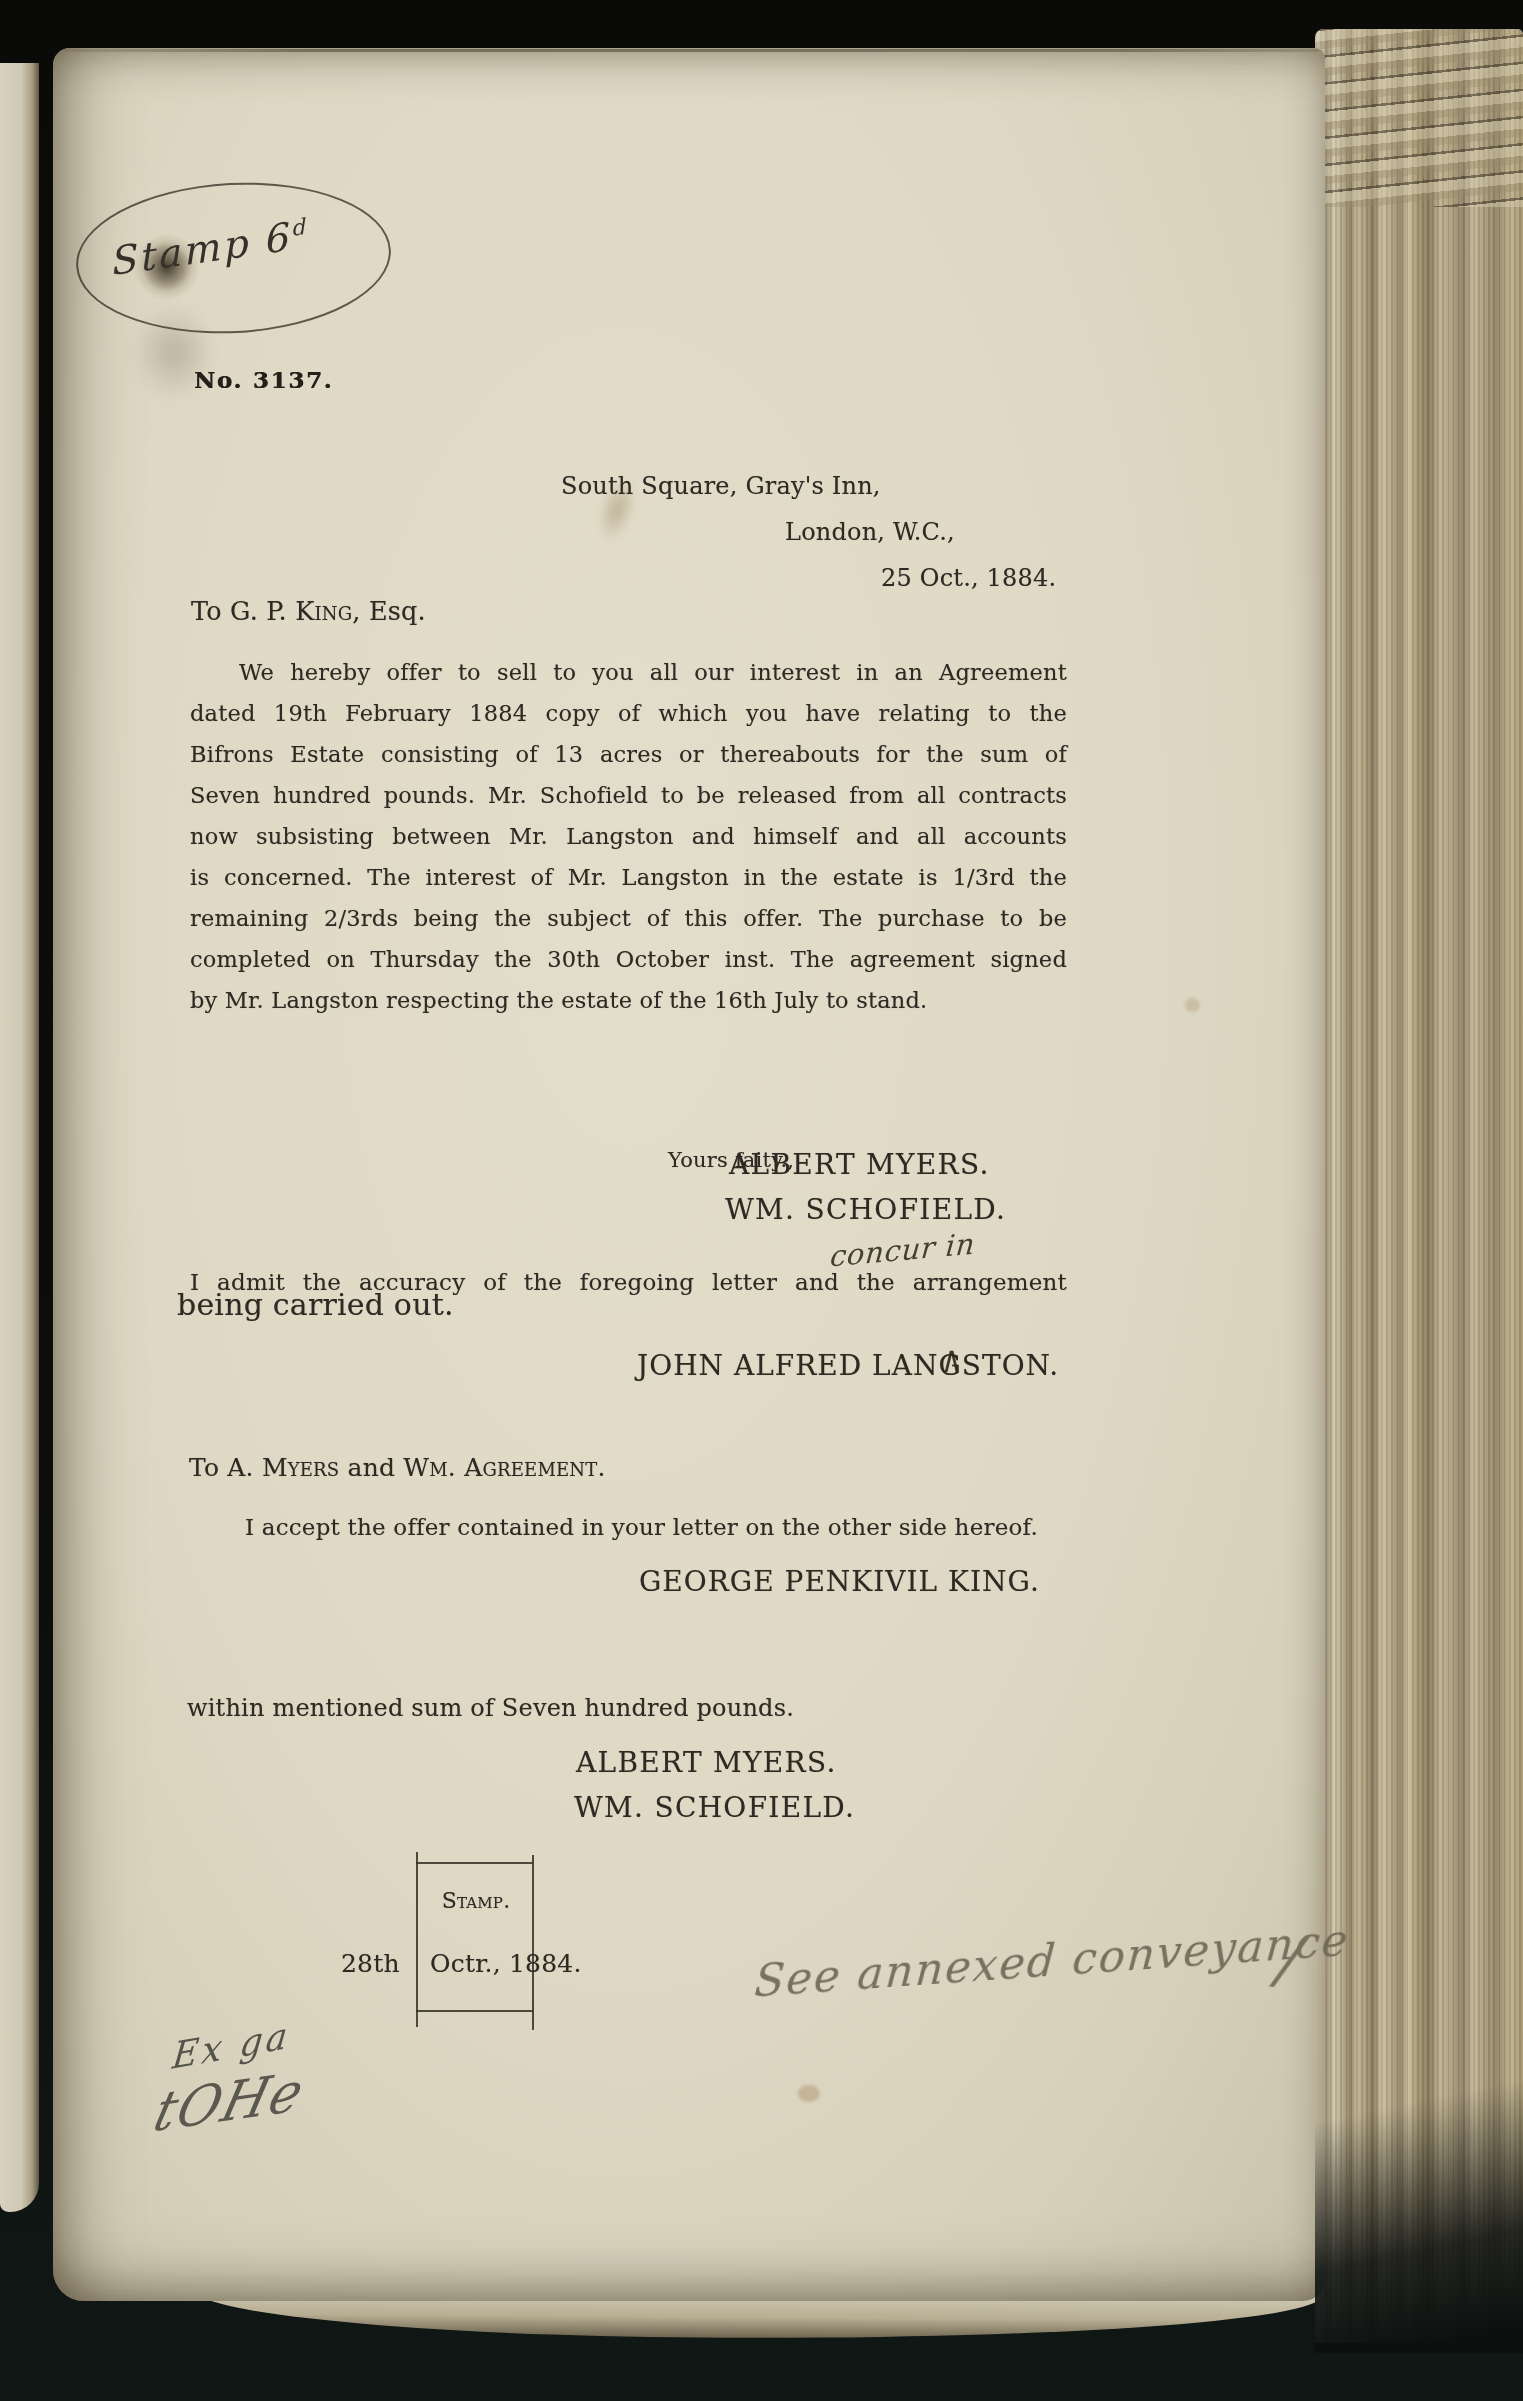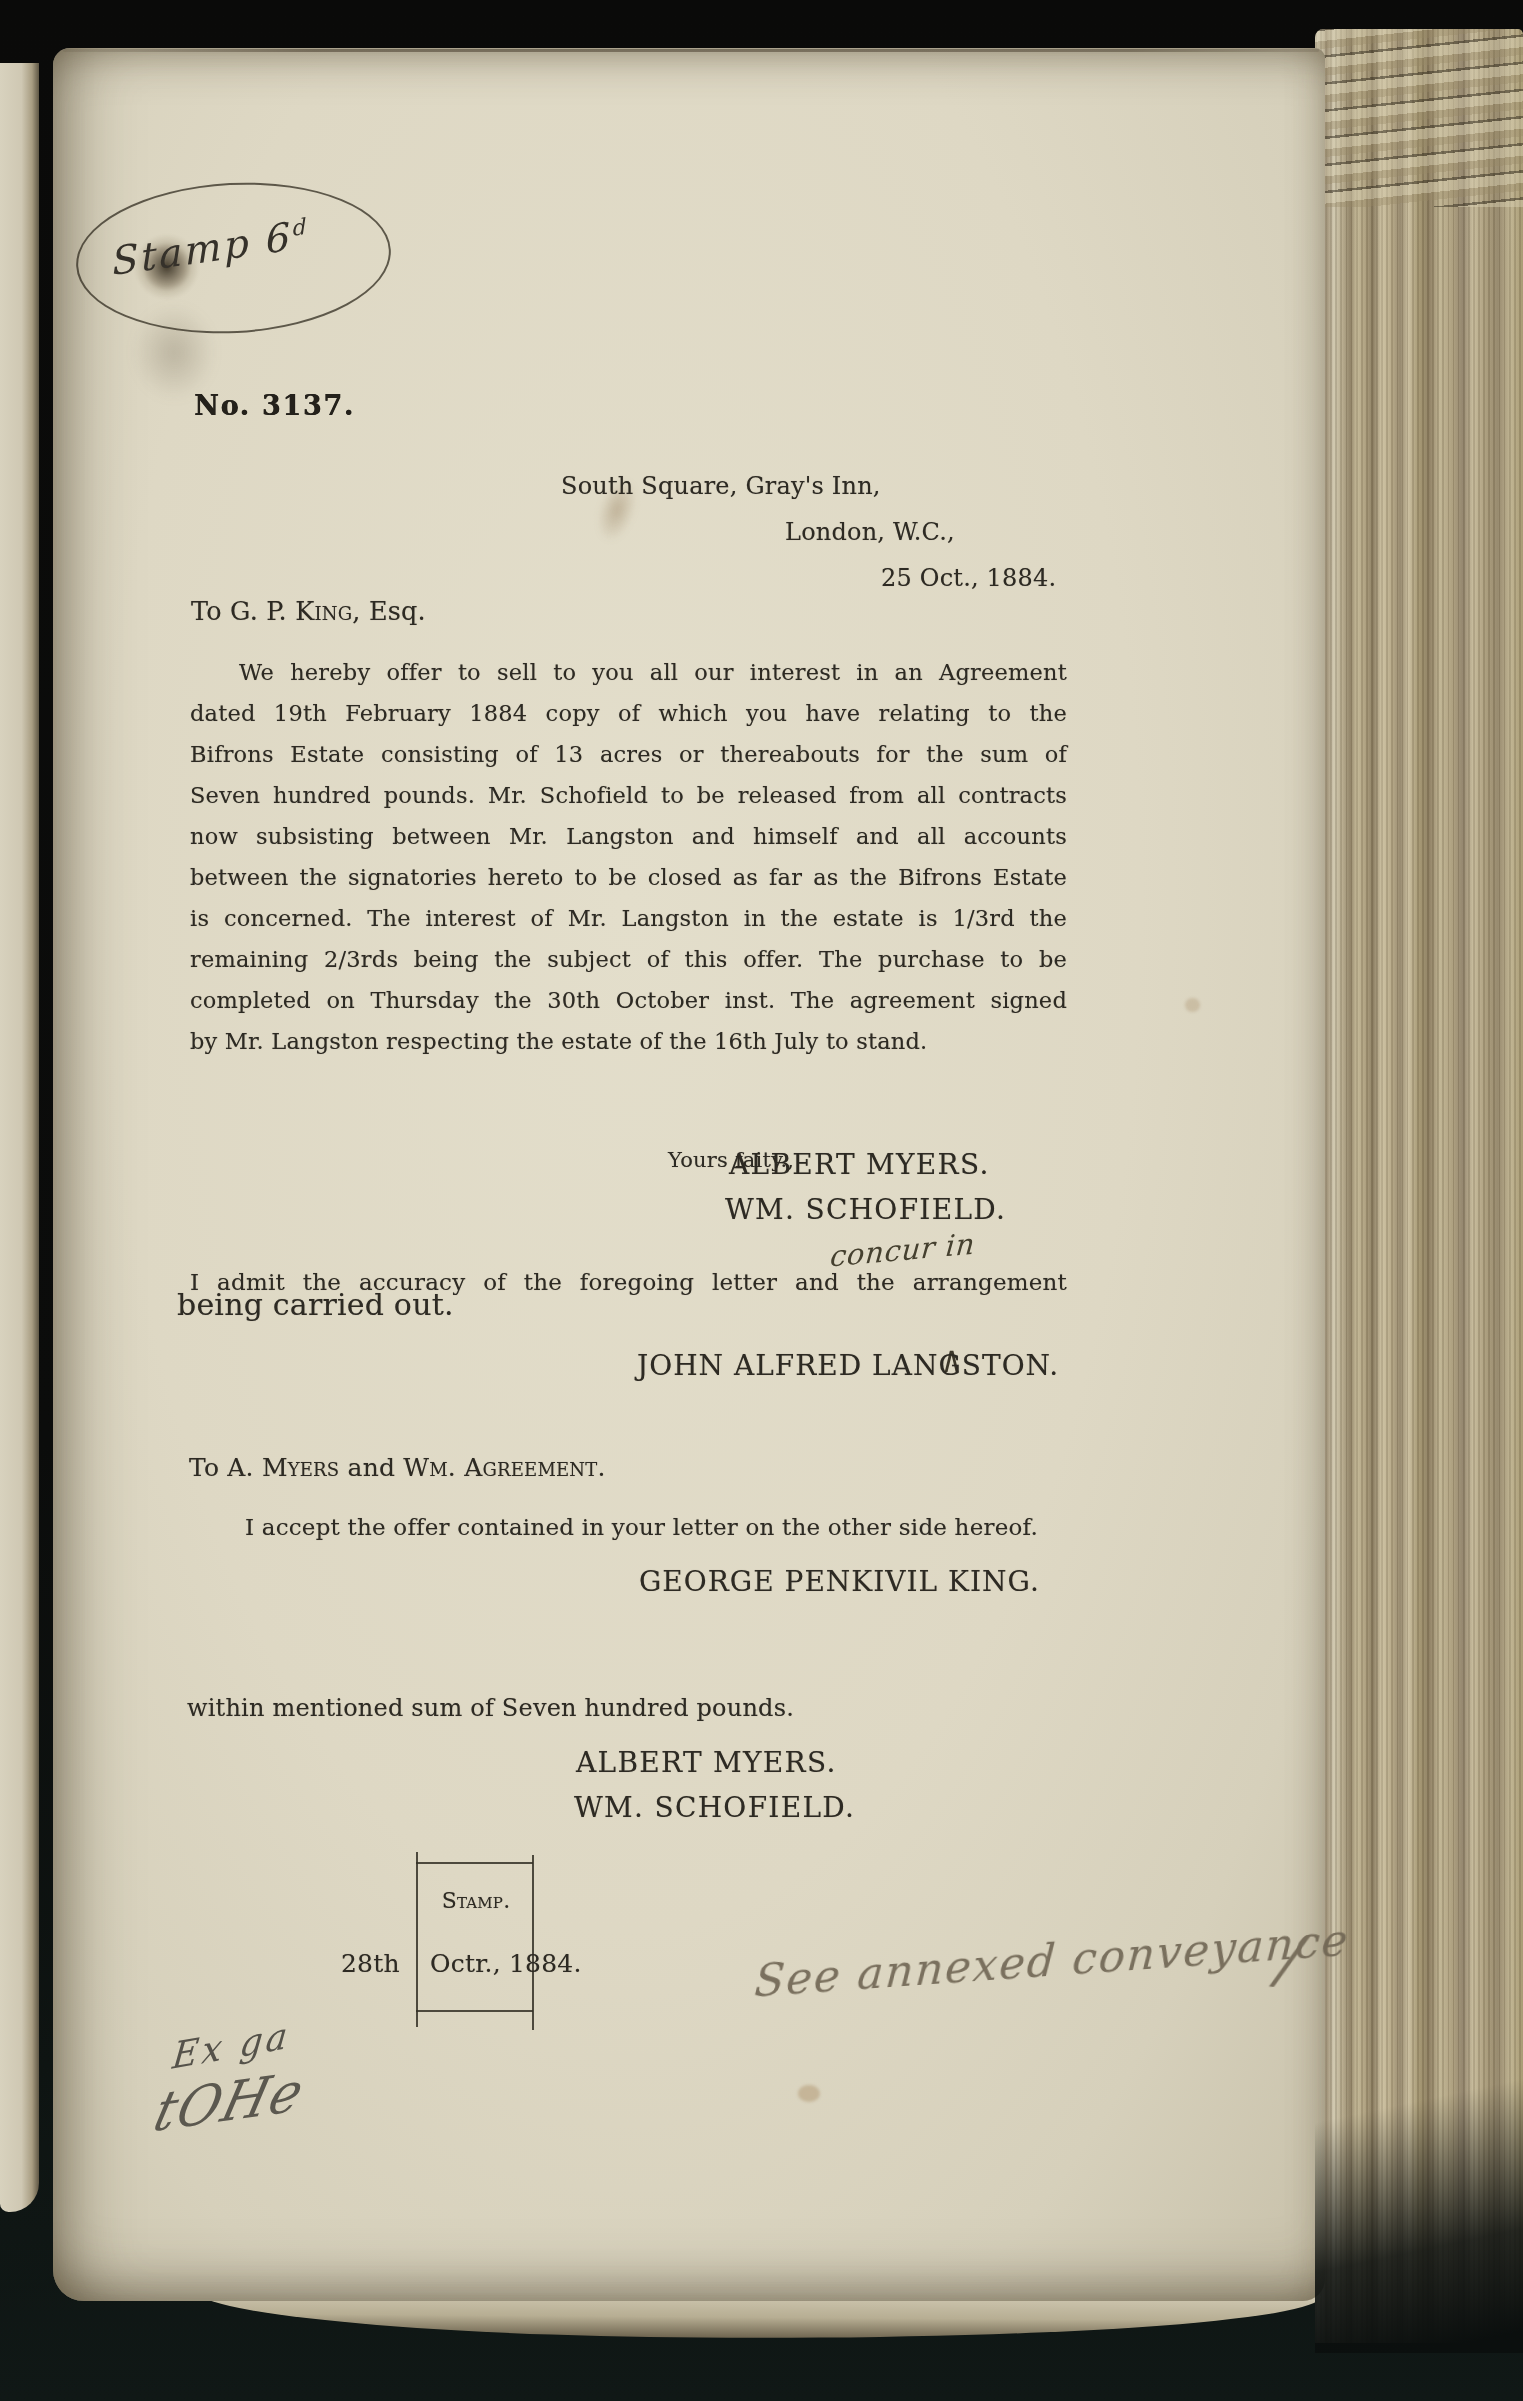--- a/index.html
+++ b/index.html
@@ -68,21 +68,21 @@
   .sc{font-variant:small-caps;text-align:right;}
   .oval{
     position:absolute;left:76px;top:183px;width:311px;height:146px;
     border:2.1px solid rgba(50,44,32,.75);border-radius:50%;transform:rotate(-3deg);
   }
   .oval-text{
     position:absolute;left:34px;top:39px;font-size:39px;font-style:italic;color:#35312a;
     transform:rotate(-5deg) skewX(-6deg);letter-spacing:2.5px;white-space:nowrap;
   }
   .oval-text sup{font-size:22px;}
-  .doc-number{left:194px;top:390px;font-size:27px;font-weight:bold;letter-spacing:1.7px;color:#24211b;
+  .doc-number{left:194px;top:366px;font-size:23px;font-weight:bold;letter-spacing:1.7px;color:#24211b;
     text-shadow:0.5px 0 0 #24211b;}
   .addr1{left:561px;top:472px;font-size:24px;}
   .addr2{left:785px;top:518px;font-size:24px;}
   .addr3{left:881px;top:564px;font-size:24px;}
   .salutation{left:191px;top:596px;font-size:25.5px;}
   .body-block{left:190px;top:652px;width:877px;font-size:22.5px;line-height:41px;}
   .jline{text-align:justify;text-align-last:justify;}
   .jfirst{text-indent:49px;}
   .jlast{text-align-last:left;}
   .valediction{left:668px;top:1104px;font-size:21px;margin-top:44px;}
@@ -152,21 +152,20 @@
   <div class="txt addr3">25 Oct., 1884.</div>
 
   <div class="txt salutation"><span>To G. P. </span><span class="sc">King</span><span>, Esq.</span></div>
 
   <div class="txt body-block">
     <div class="jline jfirst">We hereby offer to sell to you all our interest in an Agreement</div>
     <div class="jline">dated 19th February 1884 copy of which you have relating to the</div>
     <div class="jline">Bifrons Estate consisting of 13 acres or thereabouts for the sum of</div>
     <div class="jline">Seven hundred pounds.  Mr. Schofield to be released from all contracts</div>
     <div class="jline">now subsisting between Mr. Langston and himself and all accounts</div>
-    <div class="jline">between the signatories hereto to be closed as far as the Bifrons Estate</div>
     <div class="jline">is concerned.  The interest of Mr. Langston in the estate is 1/3rd the</div>
     <div class="jline">remaining 2/3rds being the subject of this offer.  The purchase to be</div>
     <div class="jline">completed on Thursday the 30th October inst.  The agreement signed</div>
     <div class="jline jlast">by Mr. Langston respecting the estate of the 16th July to stand.</div>
   </div>
 
   <div class="txt valediction">Yours faity.,</div>
   <div class="txt sig-a1">ALBERT MYERS.</div>
   <div class="txt sig-a2">WM. SCHOFIELD.</div>
 

